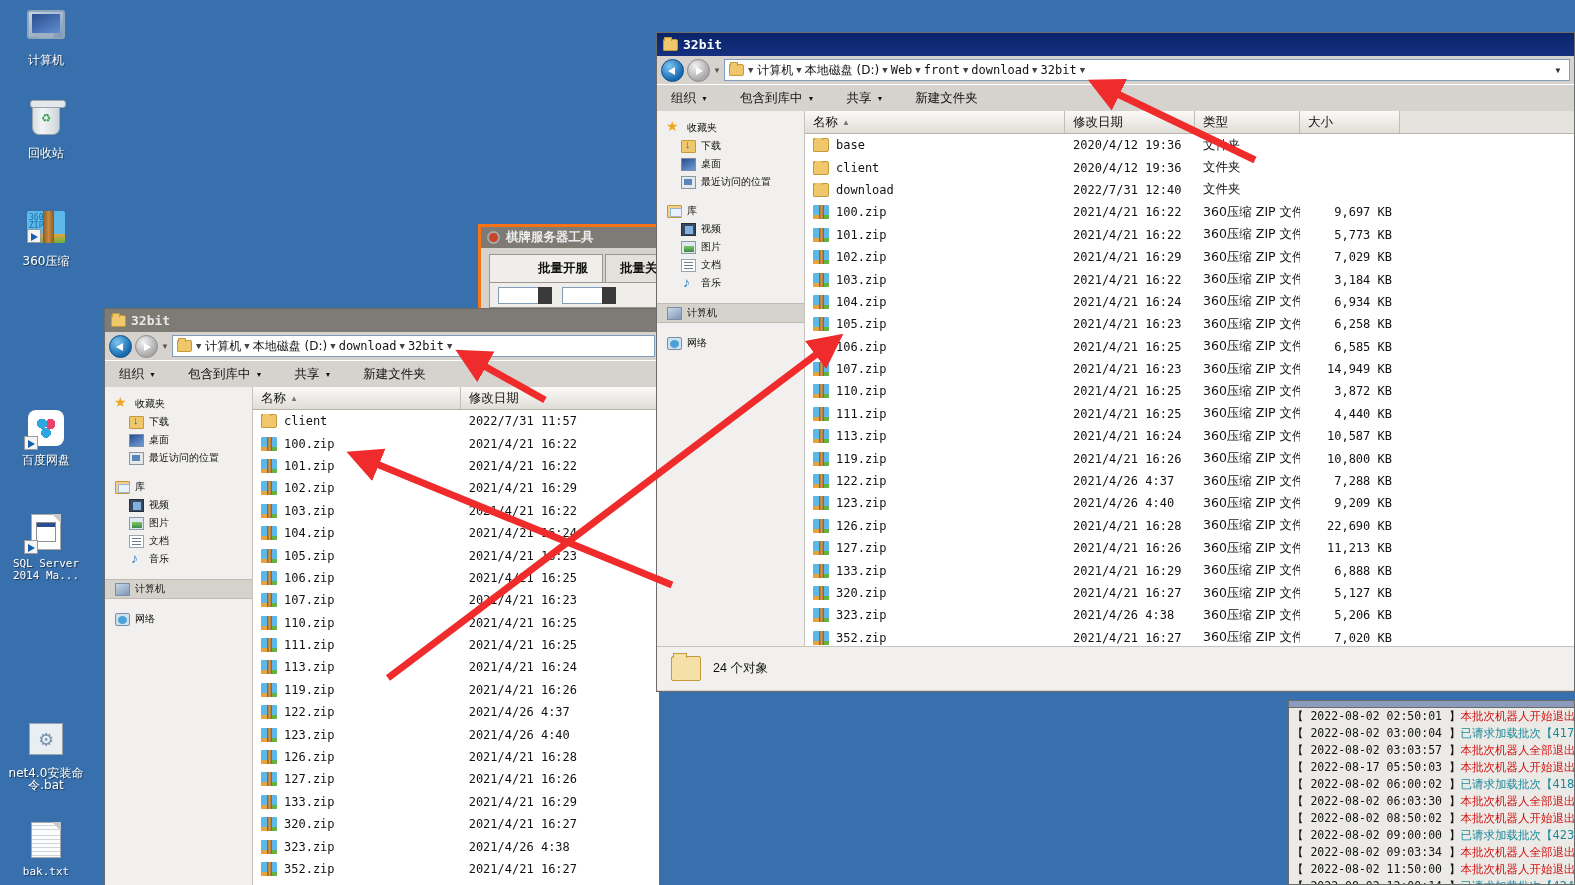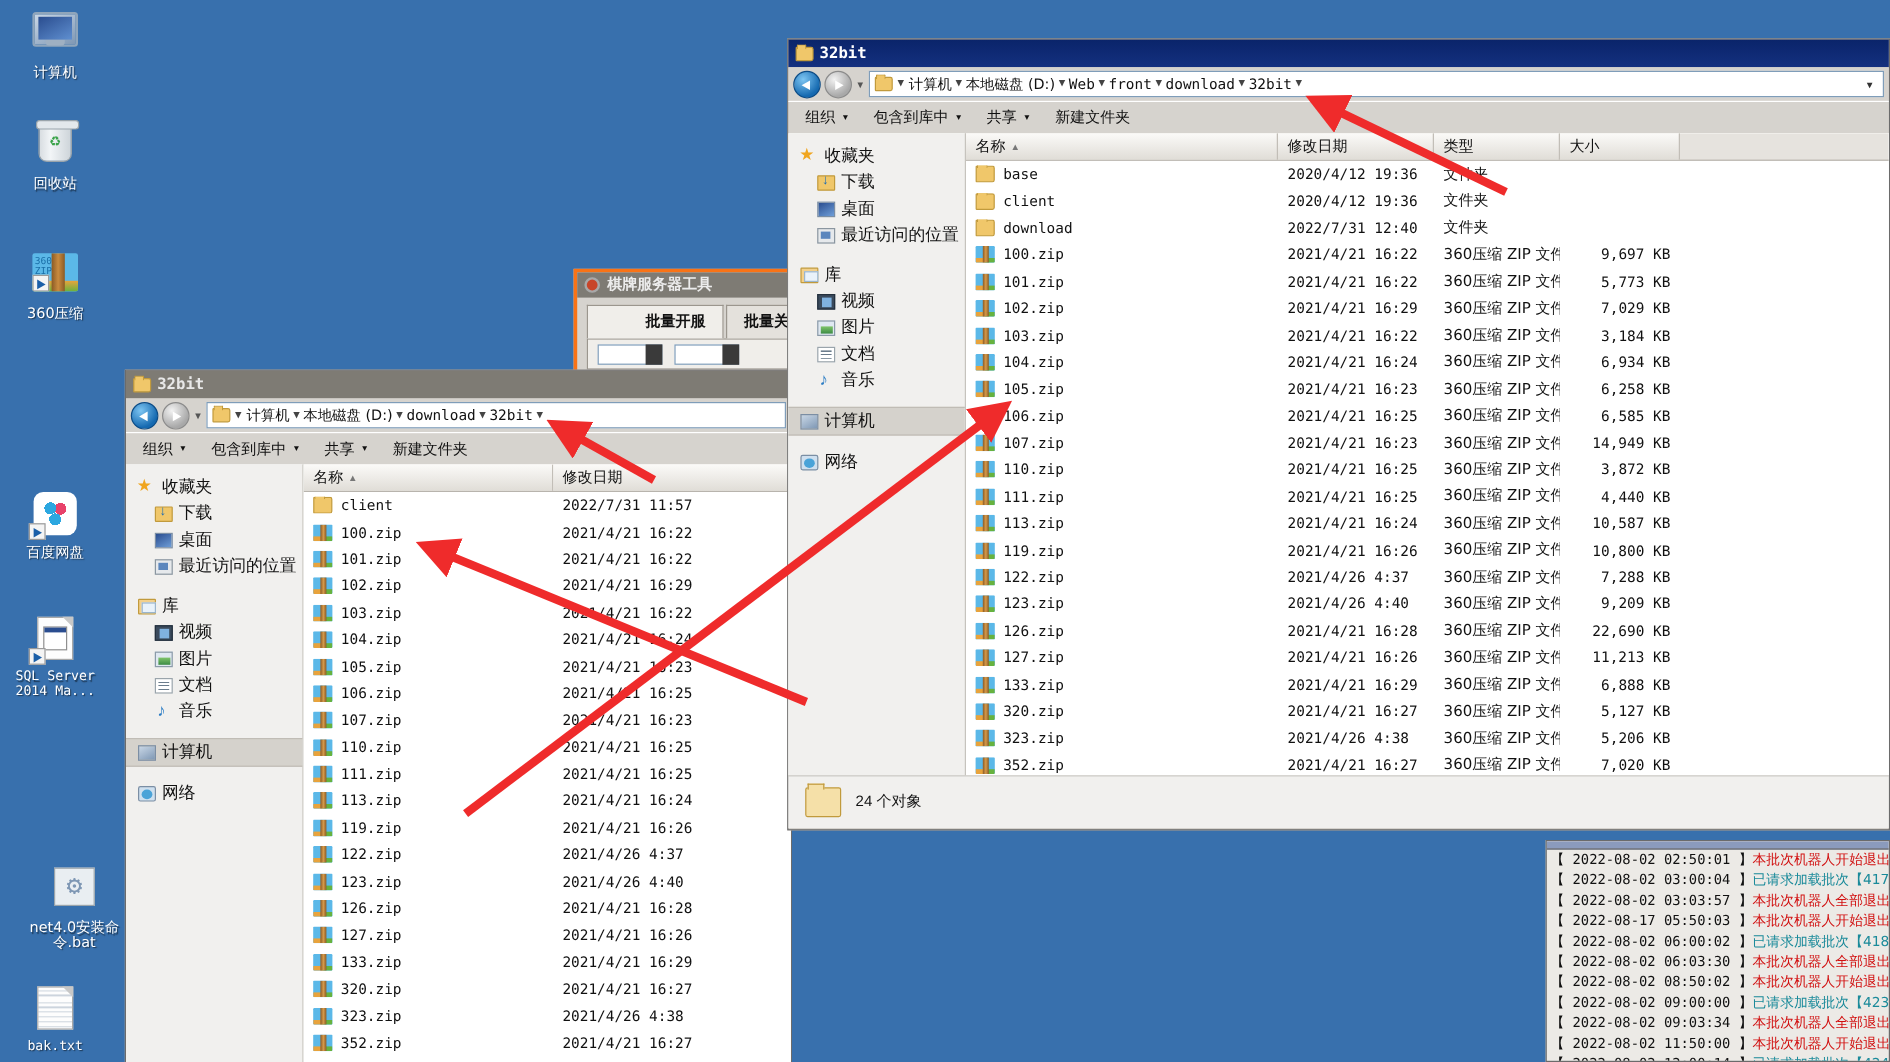--- a/index.html
+++ b/index.html
@@ -115,28 +115,28 @@
   .addrfield {
     flex:1; height:22px; background:#fff; border:1px solid #7f9db9;
     display:flex; align-items:center; padding:0 4px; gap:3px; overflow:hidden;
     font-family:"DejaVu Sans Mono", monospace; font-size:12px; color:#111;
   }
   .crumb-sep { color:#444; font-size:9px; padding:0 1px; }
   .crumb { white-space:nowrap; }
   .crumb.cn { font-family:"DejaVu Sans", sans-serif; font-size:12px;}
   .addr-drop { width:14px; text-align:center; font-size:8px; color:#333; }
 
-  .toolbar { height:27px; display:flex; align-items:center; gap:0; padding:0 4px; border-top:1px solid #fff; background:#d6d3ce; }
+  .toolbar { height:27px; display:flex; align-items:center; gap:12px; padding:0 4px; border-top:1px solid #fff; background:#d6d3ce; }
   .tbitem { font-size:12.5px; color:#111; padding:3px 10px; white-space:nowrap; display:flex; align-items:center; gap:5px; }
   .tbitem .tcar { font-size:7px; }
 
   .body { display:flex; background:#fff; }
   .navpane {
     width:148px; background:#f1f0ee; border-right:1px solid #c6c3bd;
-    padding:8px 0 0 0; font-size:14px; color:#111; flex:0 0 auto;
+    padding:8px 0 0 0; font-size:10px; color:#111; flex:0 0 auto;
   }
   .np-row { display:flex; align-items:center; gap:5px; padding:2px 6px 2px 10px; white-space:nowrap; }
   .np-row.child { padding-left:24px; }
   .np-row.sel { background:#d5d2cc; border-top:1px solid #c0bcb5; border-bottom:1px solid #c0bcb5; }
   .np-gap { height:11px; }
   .np-ic { width:15px;height:13px;flex:0 0 auto; position:relative;}
   .ni-star:after{content:"\2605";position:absolute;left:-1px;top:-4px;color:#f0a51e;font-size:14px;}
   .ni-dl { background:#f0c76a;border:1px solid #c19a3c;border-radius:1px;}
   .ni-dl:after{content:"\2193";position:absolute;left:3px;top:-3px;color:#1769b5;font-size:11px;font-weight:bold;}
   .ni-desk { background:linear-gradient(150deg,#2a4d8f,#6f9ed8); border:1px solid #7b8ea4;}
@@ -254,21 +254,21 @@
         <div class="ic-doc">
           <div class="ic-sql-inner"></div>
         </div>
         <div class="shortcut-arrow"></div>
       </div>
     <span class="lbl">SQL Server
 2014 Ma...</span>
   </div>
 
 
-  <div class="desk-icon cn" style="left:4px;  top:720px;margin-left:16px;">
+  <div class="desk-icon cn" style="left:4px;  top:720px;">
     <div class="glyph">
         <div class="ic-bat"></div>
       </div>
     <span class="lbl">net4.0安装命
 令.bat</span>
   </div>
 
   <div class="desk-icon" style="left:4px;  top:820px;">
     <div class="glyph">
         <div class="ic-txt"></div>

